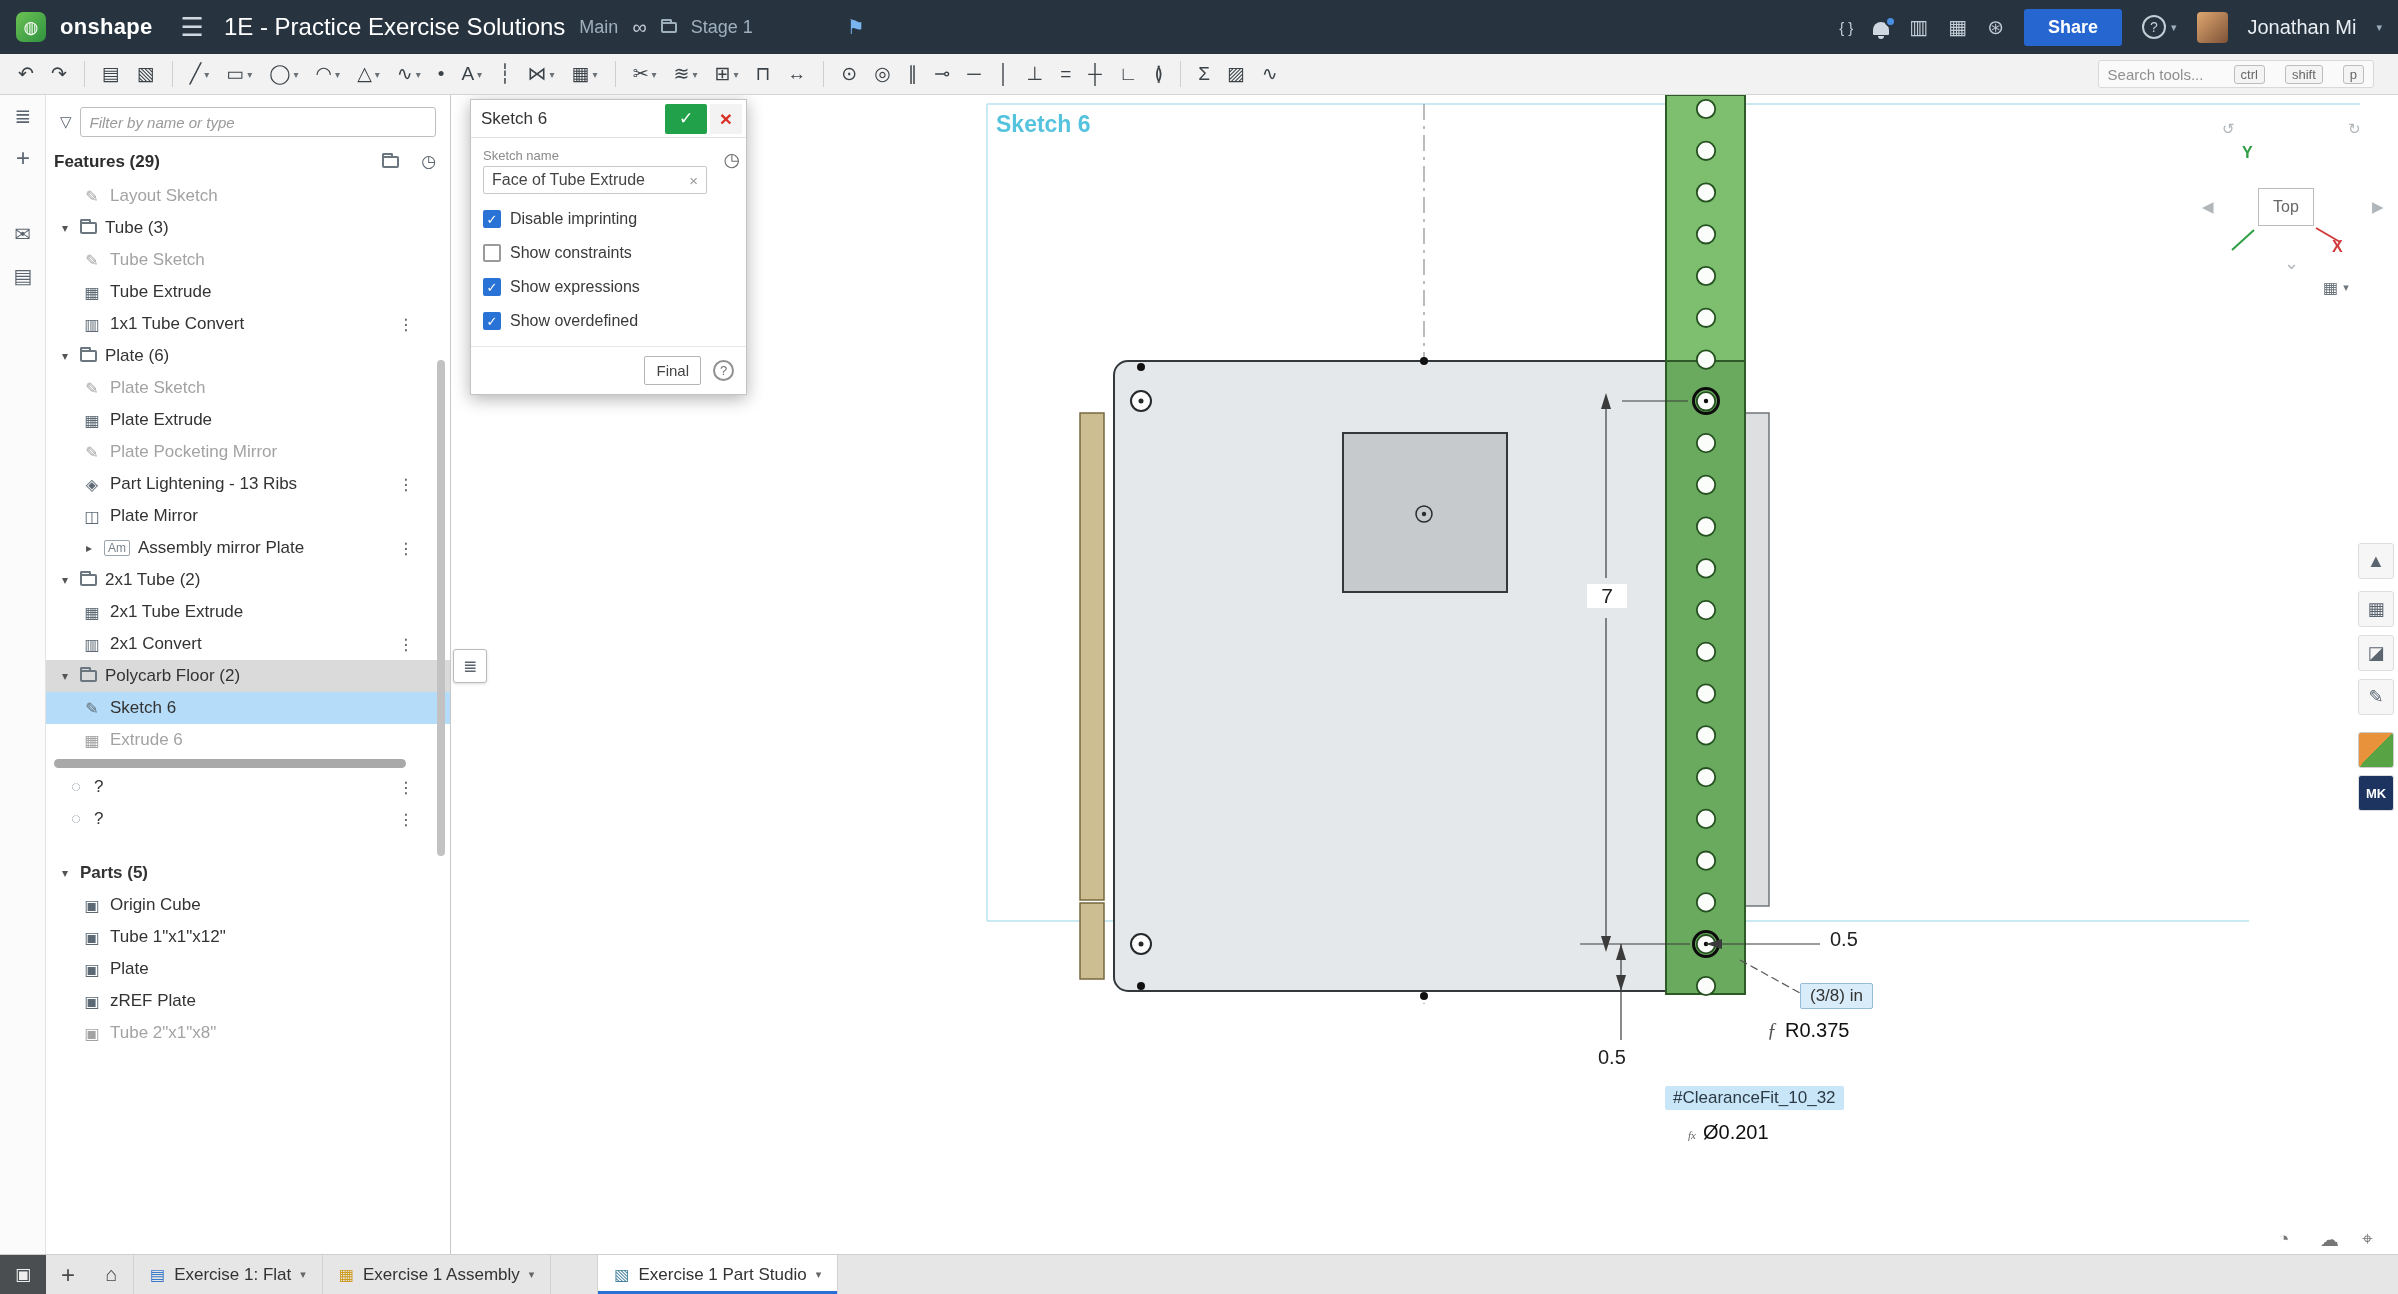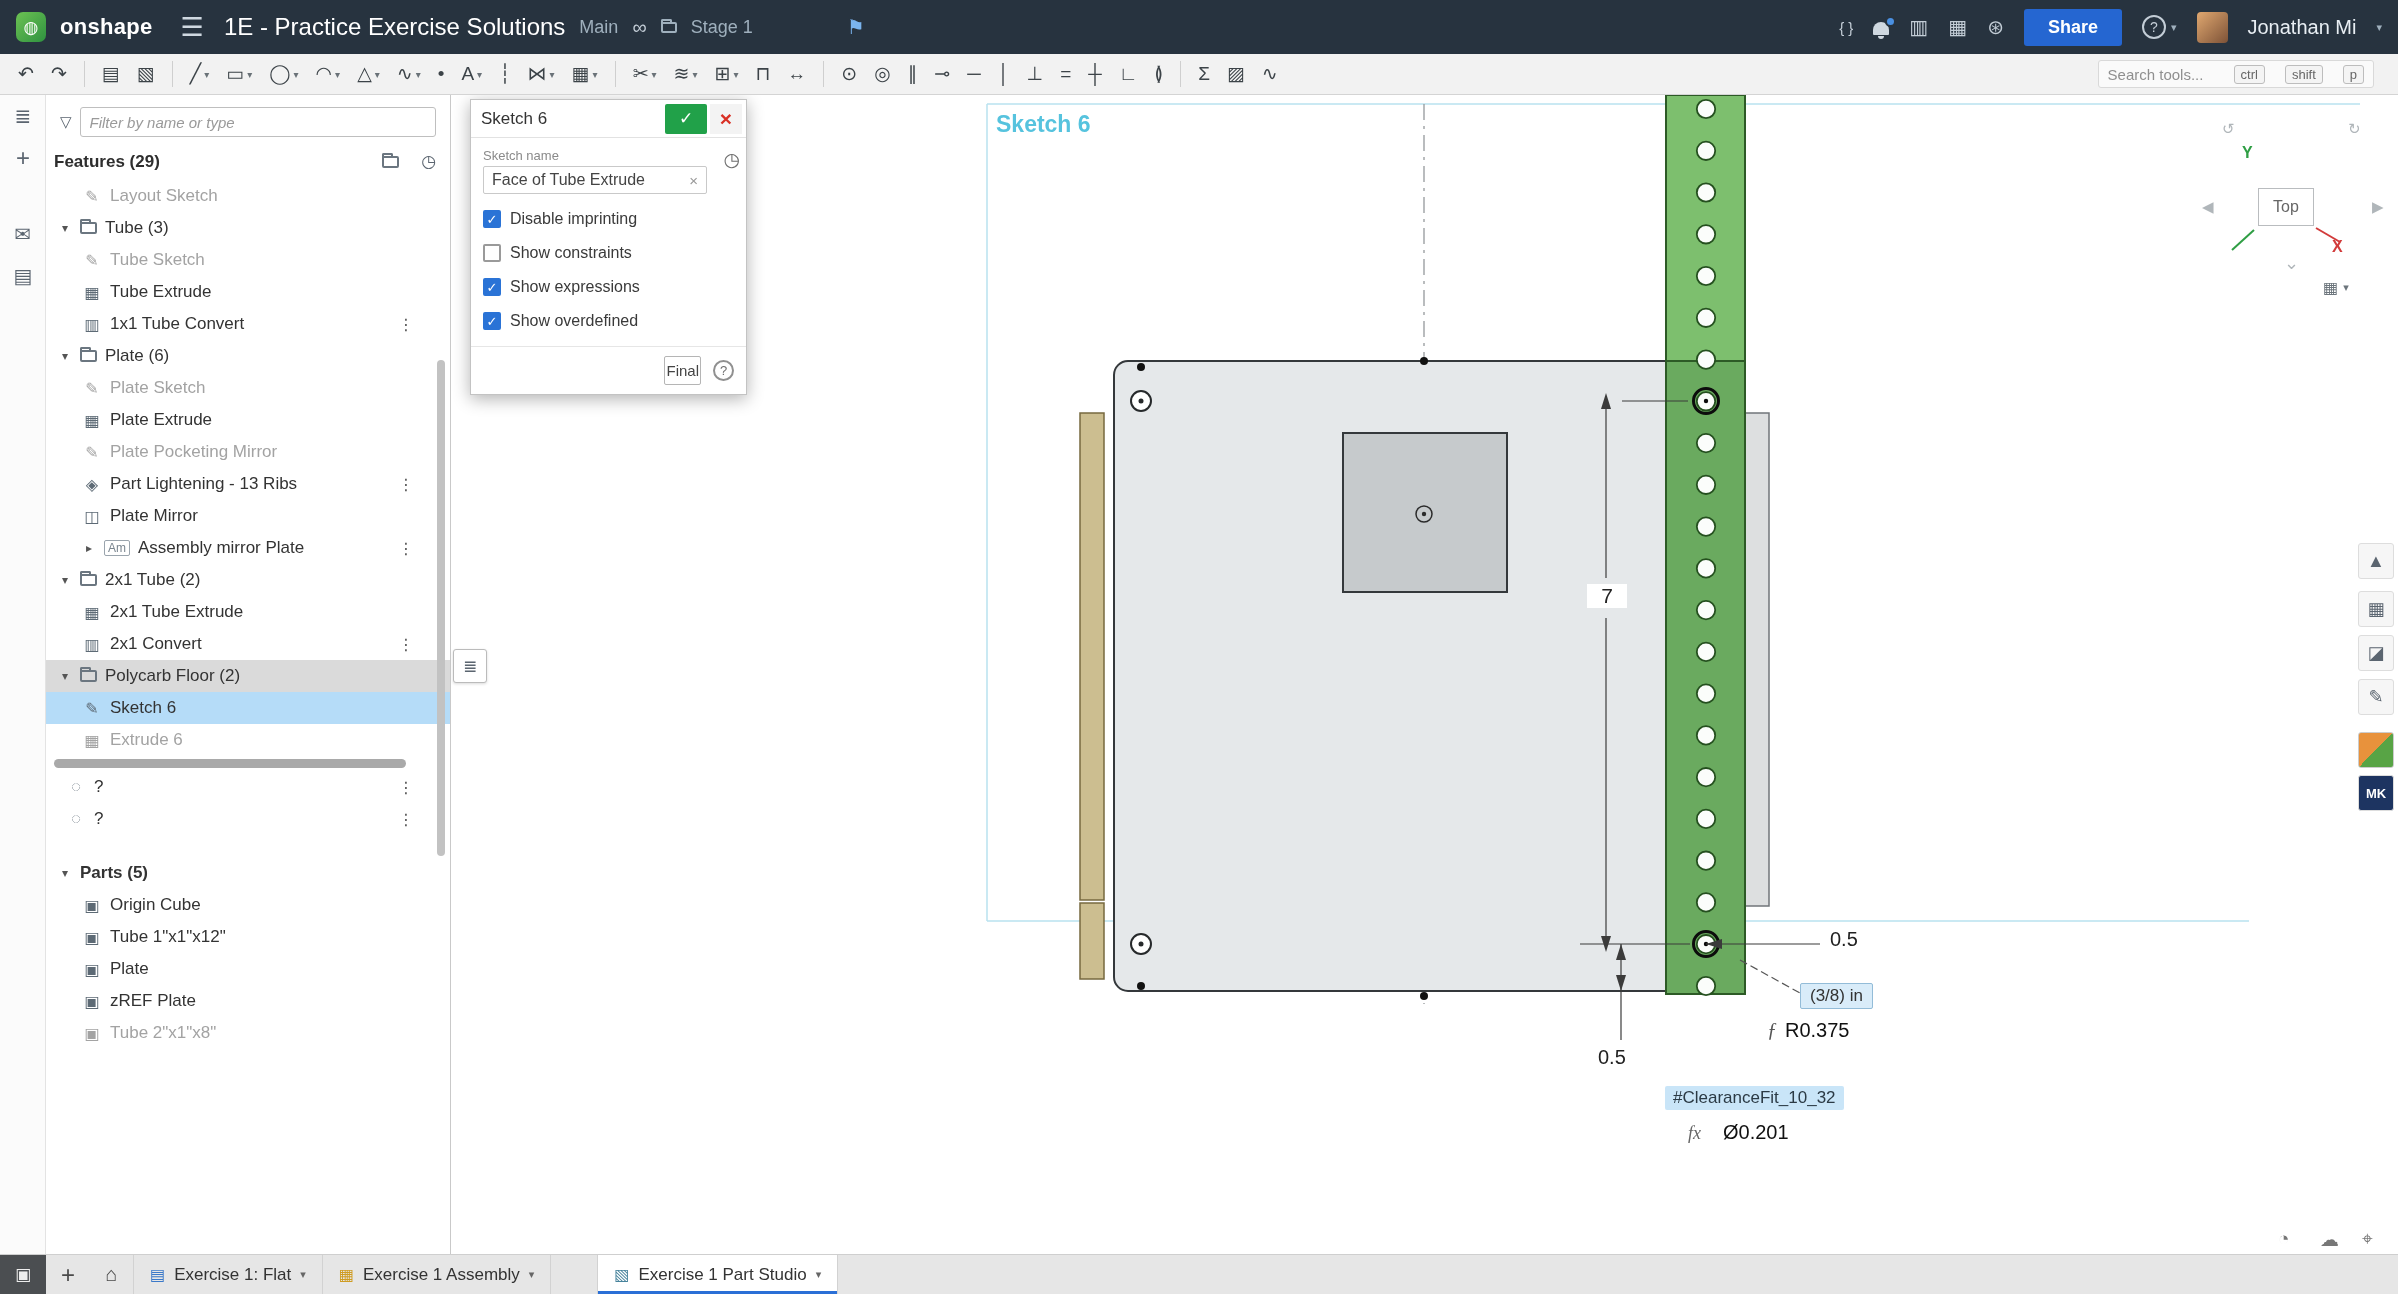--- a/index.html
+++ b/index.html
@@ -76,36 +76,36 @@
 .dlg-body{padding:10px 12px 4px;position:relative}
 .plane-label{font-size:13px;color:#8a8a8a}
 .plane-field{margin-top:3px;height:28px;border:1px solid #c9c9c9;border-radius:2px;display:flex;align-items:center;padding:0 8px;font-size:16px;color:#444;width:224px}
 .plane-x{margin-left:auto;color:#999;font-size:15px}
 .clock-side{position:absolute;right:6px;top:10px;color:#6f6f6f;font-size:19px}
 #dlg-options{margin-top:8px}
 .opt{display:flex;align-items:center;gap:9px;height:34px;font-size:16px;color:#3a3a3a}
 .cbx{width:18px;height:18px;border:2px solid #9a9a9a;border-radius:2px;flex:none;display:flex;align-items:center;justify-content:center;font-size:13px;color:#fff}
 .cbx.on{background:#2a73d6;border-color:#2a73d6}
 .dlg-foot{display:flex;align-items:center;justify-content:flex-end;gap:12px;padding:9px 12px;border-top:1px solid #e6e6e6;margin-top:4px}
-.final-btn{border:1px solid #b5b5b5;background:#fff;font-size:15px;color:#444;padding:5px 1px;border-radius:2px}
+.final-btn{border:1px solid #b5b5b5;background:#fff;font-size:15px;color:#444;padding:5px 11px;border-radius:2px}
 .help-q{width:21px;height:21px;border-radius:50%;border:2px solid #909090;color:#6f6f6f;font-size:13px;display:flex;align-items:center;justify-content:center}
 
 #canvas{position:absolute;left:451px;top:95px;width:1947px;height:1159px;background:#fff;overflow:hidden;z-index:1}
 #geom{position:absolute;left:0;top:0}
 .ov{position:absolute;white-space:nowrap}
 #sketch-label{left:545px;top:16px;font-size:23px;font-weight:bold;color:#56c3de}
 #dim7{left:1136px;top:489px;width:40px;text-align:center;font-size:21px;color:#222;background:#fff}
 #dim05r{left:1379px;top:833px;font-size:20px;color:#222}
 #dim05b{left:1147px;top:951px;font-size:20px;color:#222}
 #chip38{left:1349px;top:888px;background:#d9ecf9;border:1px solid #93bcd8;border-radius:2px;padding:2px 9px;font-size:17px;color:#333}
 #rad-row{left:1316px;top:924px;font-size:20px;color:#111}
 #rad-row .fpre{font-style:italic;color:#555;font-family:"Liberation Serif",serif;margin-right:8px}
 #chip-clear{left:1214px;top:991px;background:#c9e5f8;border-radius:2px;padding:2px 8px;font-size:17px;color:#2b3a45}
 #dia-row{left:1237px;top:1026px;font-size:20px;color:#111}
-#dia-row .fpre{font-style:italic;color:#666;font-size:18px;font-family:"Liberation Serif",serif;margin-right:22px}
+#dia-row .fpre{font-style:italic;color:#666;font-size:11px;font-family:"Liberation Serif",serif;margin-right:7px}
 
 #viewcube{position:absolute;left:1749px;top:25px;width:195px;height:178px;color:#b0b6ba}
 #viewcube .vcb{position:absolute;font-size:15px}
 .vc-top{position:absolute;left:58px;top:68px;width:56px;height:38px;border:1px solid #b9bcbf;background:#fff;display:flex;align-items:center;justify-content:center;font-size:16px;color:#666}
 .vc-y{position:absolute;left:42px;top:24px;color:#2f9e44;font-weight:bold;font-size:16px}
 .vc-x{position:absolute;left:132px;top:118px;color:#d23b3b;font-weight:bold;font-size:16px}
 #cube-menu{position:absolute;left:1872px;top:183px;color:#6c757c;font-size:16px;display:flex;gap:5px;align-items:center}
 
 .rrbtn{position:absolute;left:1907px;width:36px;height:36px;display:flex;align-items:center;justify-content:center;font-size:18px;color:#5b6570;background:#f6f6f6;border:1px solid #ddd;border-radius:3px}
 .rr-color{background:linear-gradient(135deg,#e8923c 50%,#58a445 50%);color:transparent;border:1px solid #ccc}

